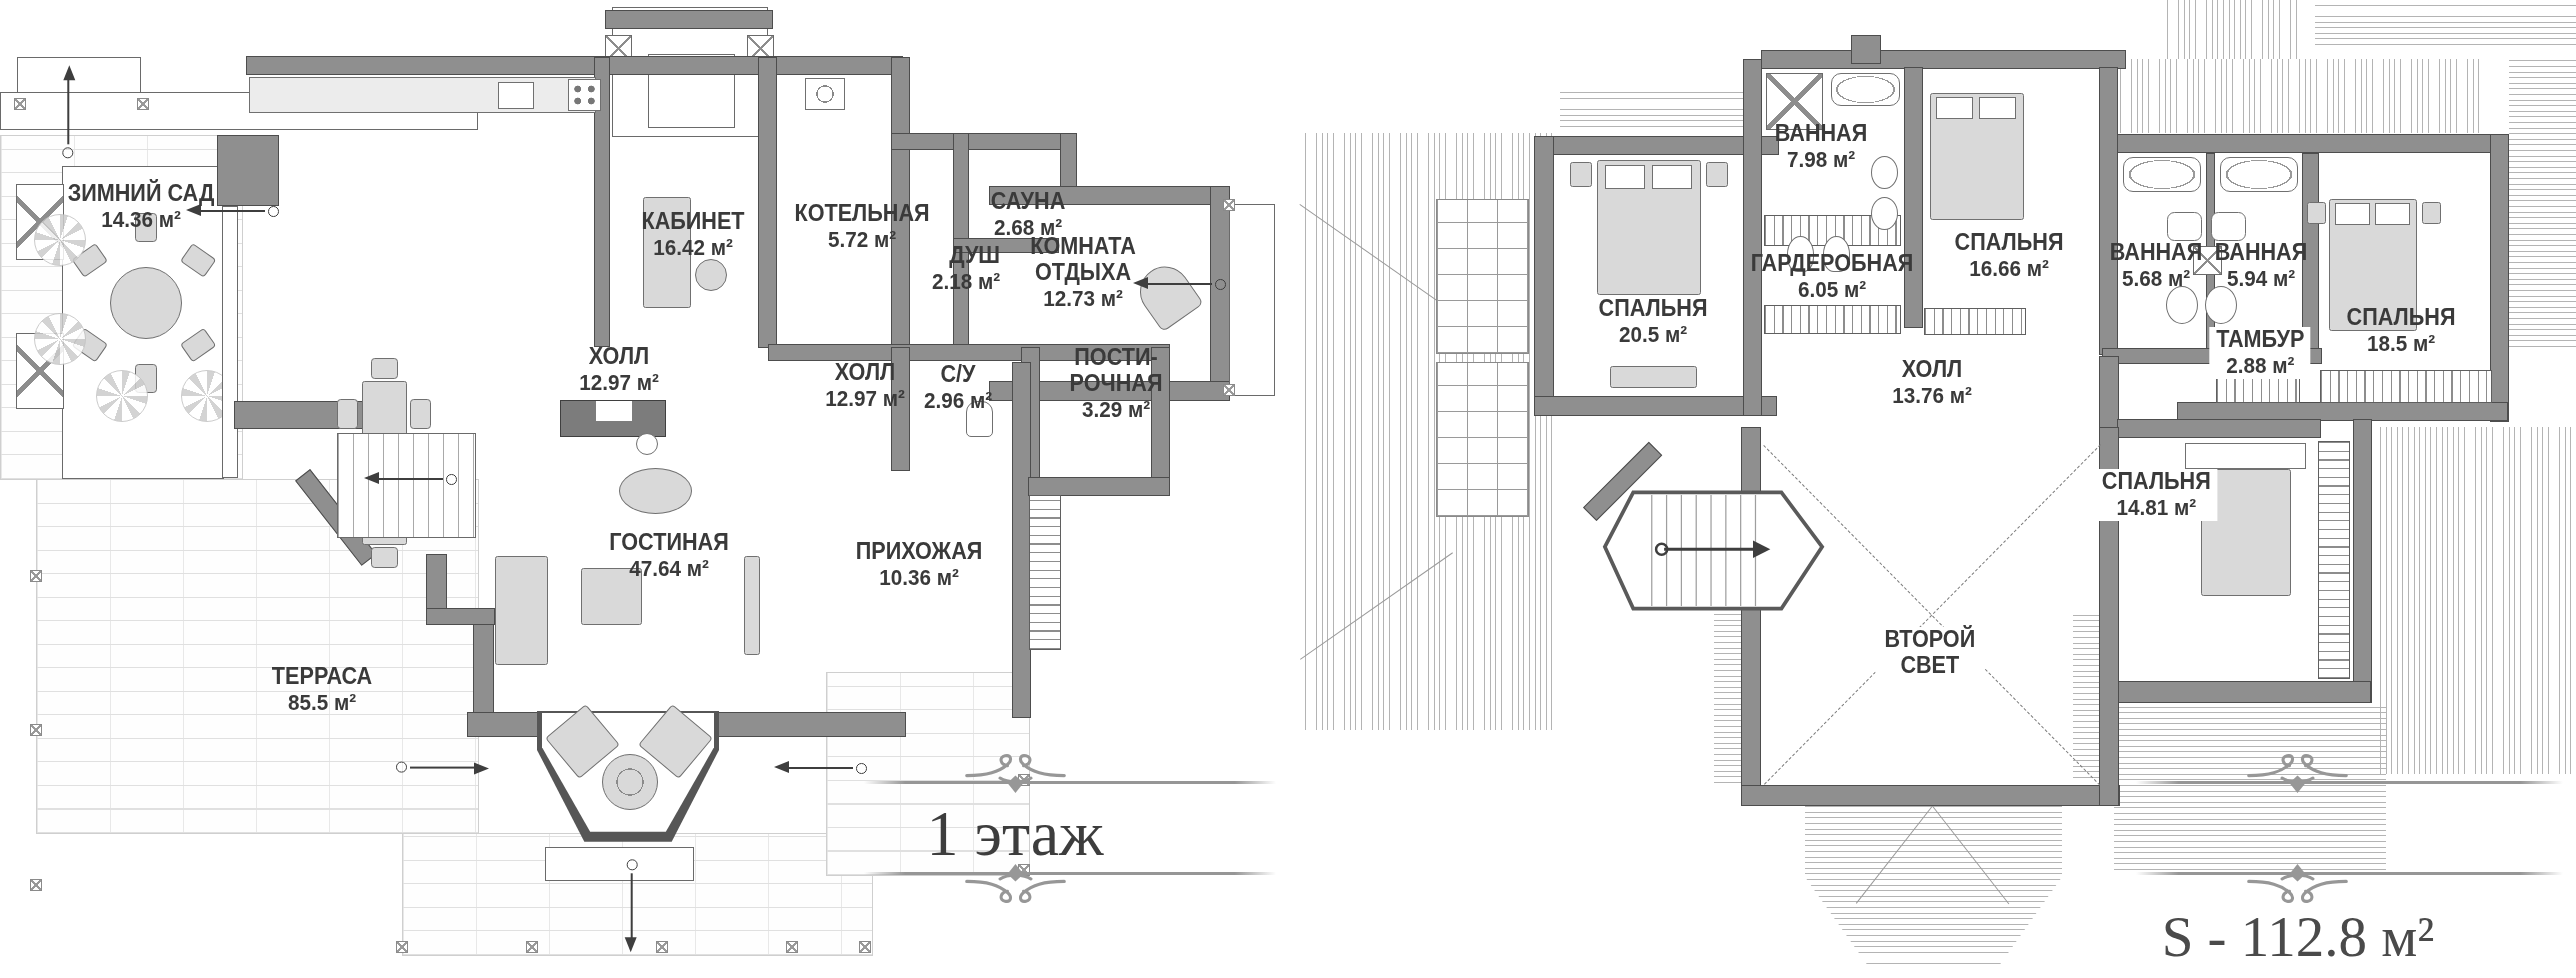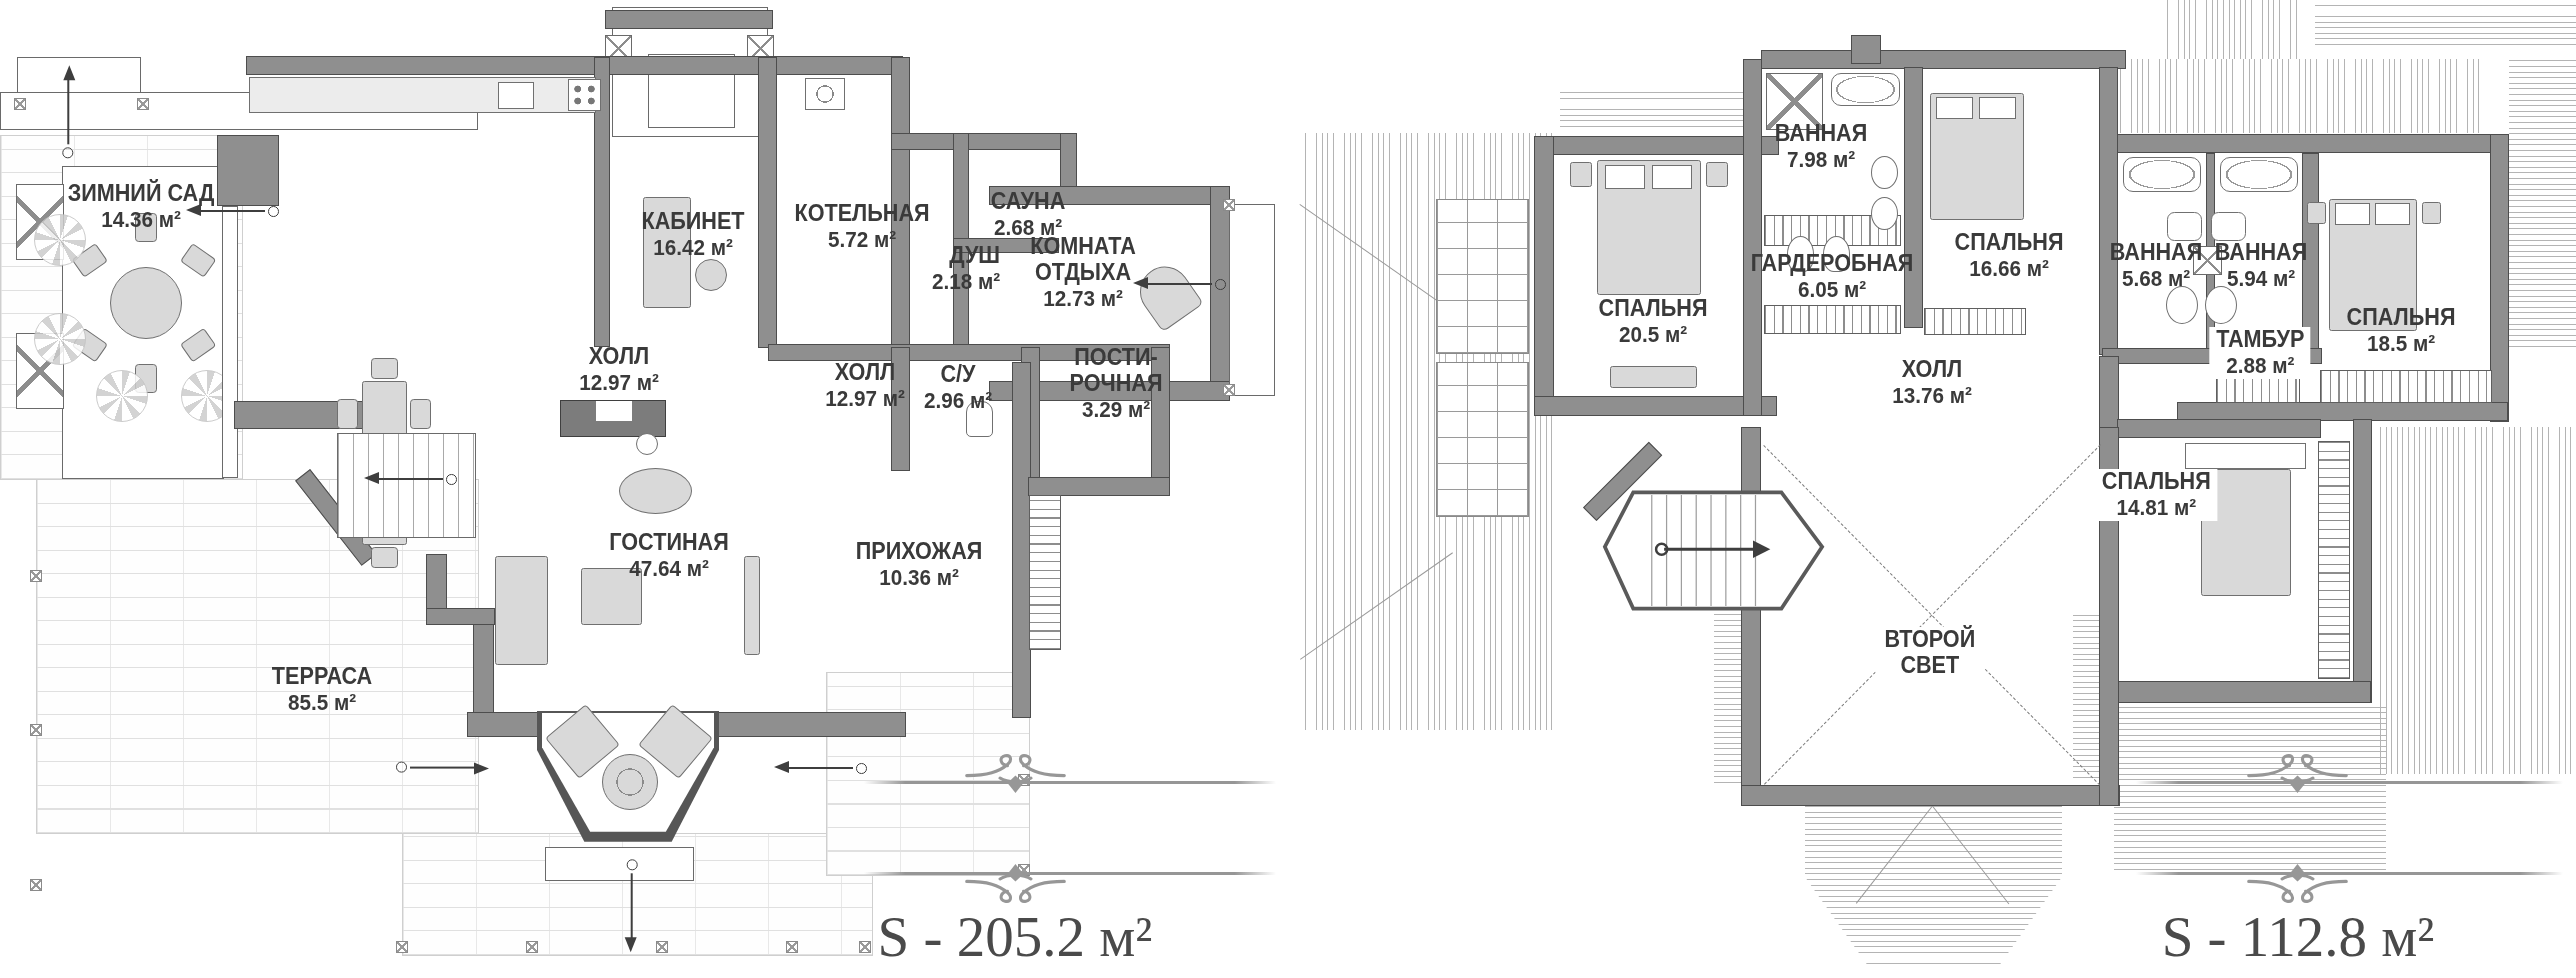--- a/index.html
+++ b/index.html
@@ -274,30 +274,30 @@
 
   <div class="capline" style="left:864px;top:781px;width:412px;"></div>
   <svg class="flourish" style="left:963px;top:750px;" viewBox="0 0 170 70">
     <g fill="none" stroke="#979797" stroke-width="5" stroke-linecap="round">
       <path d="M6 40 C40 40 58 34 72 22 C80 15 78 6 68 8 C58 10 60 22 72 24"></path>
       <path d="M164 40 C130 40 112 34 98 22 C90 15 92 6 102 8 C112 10 110 22 98 24"></path>
       <path d="M60 44 C72 52 98 52 110 44"></path>
       </g>
     <path d="M85 40 L98 52 L85 68 L72 52 Z" fill="#979797"></path>
     </svg>
+  <div class="cap-title" style="left:1015px;top:797px;">1 этаж</div>
   <div class="capline" style="left:864px;top:872px;width:412px;"></div>
   <svg class="flourish" style="left:963px;top:862px;transform:scaleY(-1);" viewBox="0 0 170 70">
     <g fill="none" stroke="#979797" stroke-width="5" stroke-linecap="round">
       <path d="M6 40 C40 40 58 34 72 22 C80 15 78 6 68 8 C58 10 60 22 72 24"></path>
       <path d="M164 40 C130 40 112 34 98 22 C90 15 92 6 102 8 C112 10 110 22 98 24"></path>
       <path d="M60 44 C72 52 98 52 110 44"></path>
       </g>
     <path d="M85 40 L98 52 L85 68 L72 52 Z" fill="#979797"></path>
     </svg>
-  <div class="cap-area" style="left:1015px;top:904px;">S - 205.2 м²</div>
 
   <div class="roofv" style="left:1305px;top:133px;width:248px;height:597px;"></div>
   <div class="ln" style="left:1300px;top:204px;width:186px;height:1.2px;transform:rotate(35deg);transform-origin:0 0;background:#9a9a9a;"></div>
   <div class="ln" style="left:1300px;top:659px;width:186px;height:1.2px;transform:rotate(-35deg);transform-origin:0 0;background:#9a9a9a;"></div>
   <div class="skylight" style="left:1436px;top:199px;width:93px;height:155px;"></div>
   <div class="skylight" style="left:1436px;top:362px;width:93px;height:155px;"></div>
   <div class="roofh" style="left:1560px;top:92px;width:186px;height:46px;"></div>
   <div class="roofv" style="left:2120px;top:59px;width:362px;height:74px;"></div>
   <div class="roofv" style="left:2167px;top:0;width:133px;height:59px;"></div>
   <div class="roofh" style="left:2315px;top:0;width:261px;height:45px;"></div>

